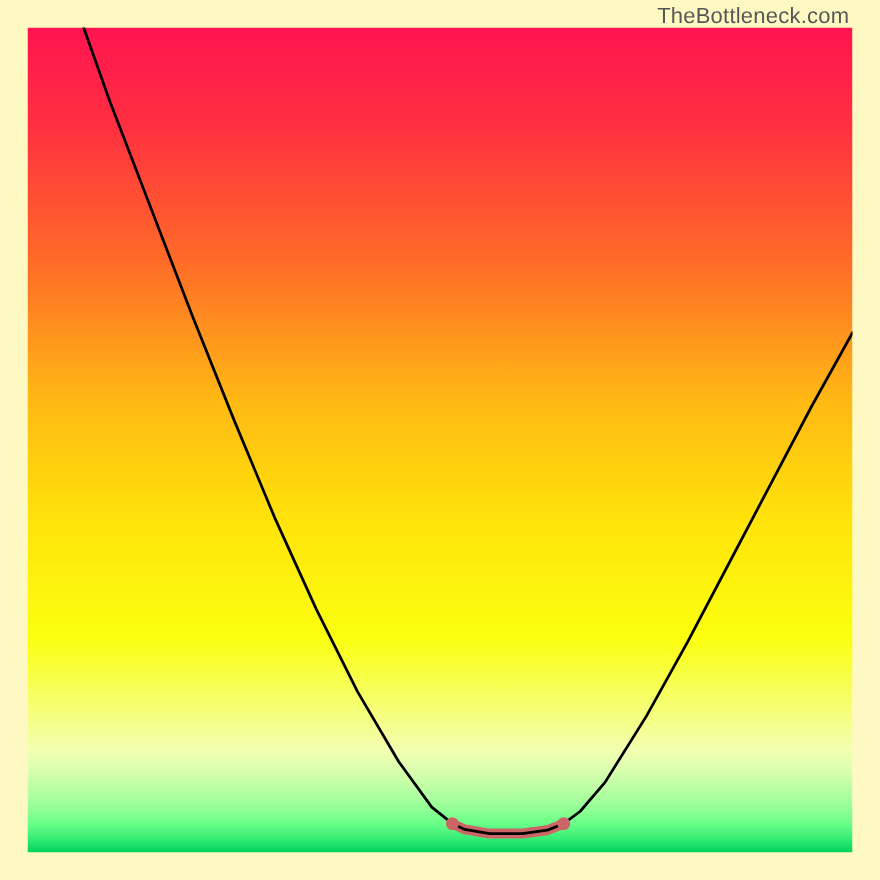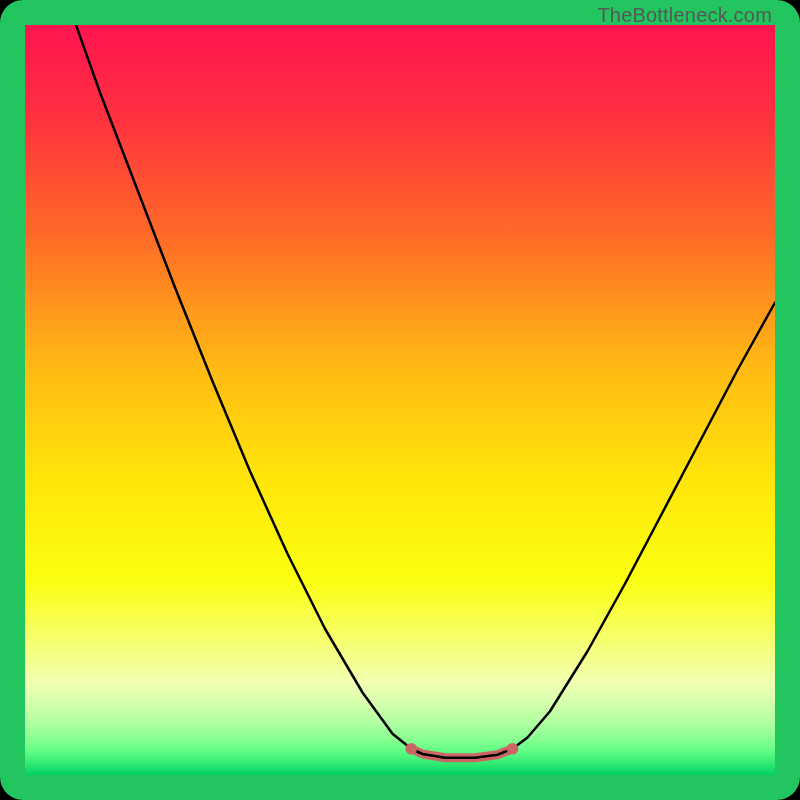--- a/index.html
+++ b/index.html
@@ -7,22 +7,21 @@
     padding: 0;
     width: 800px;
     height: 800px;
     background: #000;
     font-family: Arial, Helvetica, sans-serif;
   }
   .container {
     position: relative;
     width: 800px;
     height: 800px;
-    background: #22c55e;
-    border-radius: 23px;
+    background: #fef9c3;
   }
   .plot-area {
     position: absolute;
     left: 25px;
     top: 25px;
     width: 750px;
     height: 750px;
   }
   .attribution {
     position: absolute;

